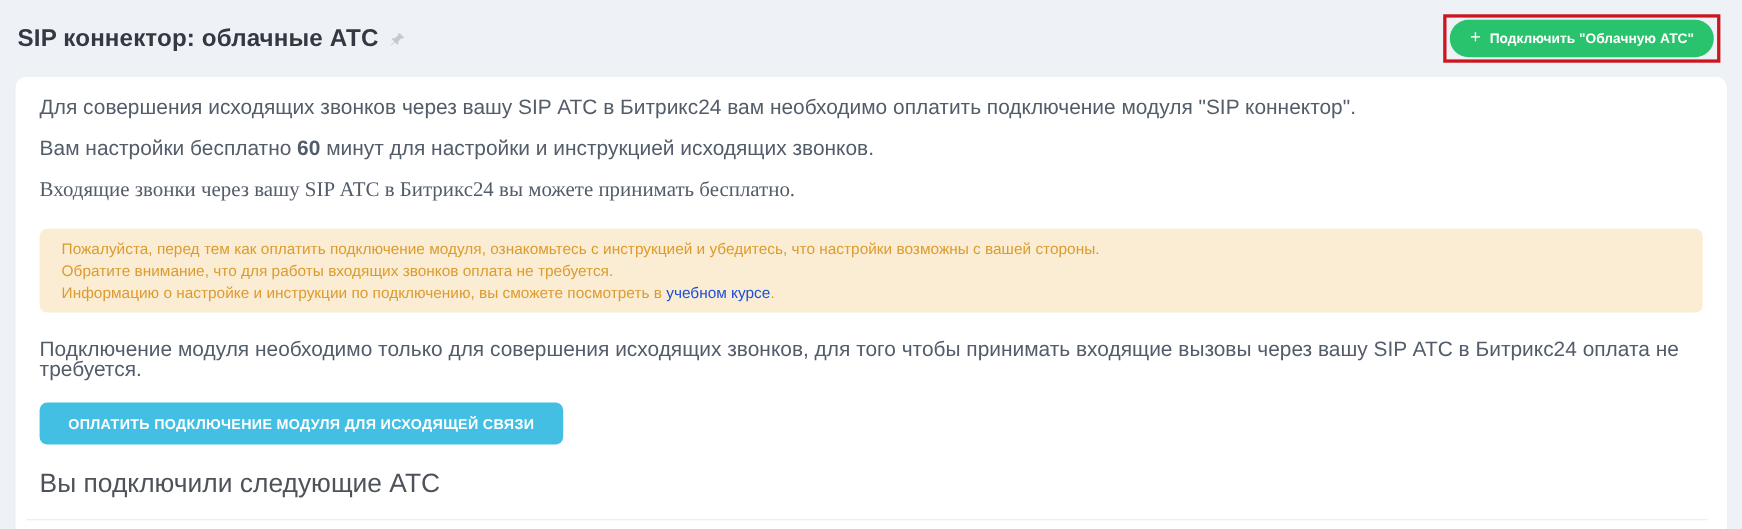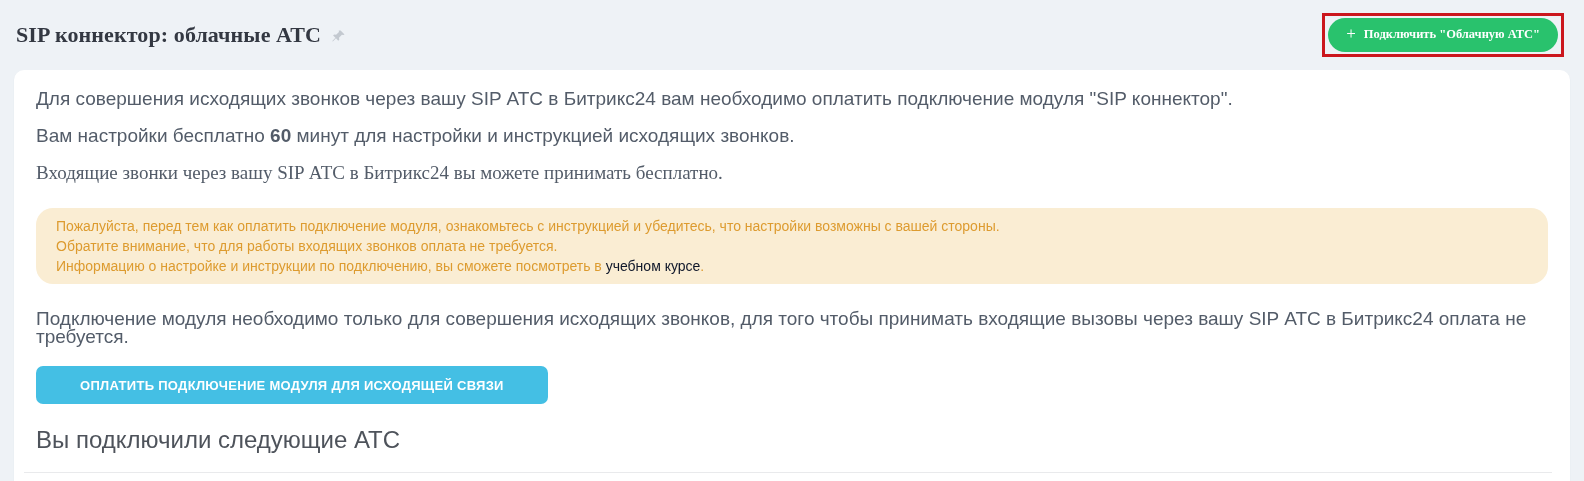--- a/index.html
+++ b/index.html
@@ -10,21 +10,20 @@
     background: #eef2f6;
     font-family: "Liberation Sans", "DejaVu Sans", sans-serif;
   }
   
   .page-header {
     height: 70px;
     display: flex;
     align-items: center;
     justify-content: space-between;
     padding: 0 20px 1px 16px;
-    font-family: Liberation Serif, serif;
   }
   .title-wrap { display: flex; align-items: center; gap: 9px; }
   .page-title {
     font-size: 22px;
     font-weight: bold;
     color: #333842;
     letter-spacing: 0.1px;
   }
   .pin-icon { width: 17px; height: 17px; display: inline-block; margin-top: 3px; cursor: pointer; }
   .pin-icon svg { width: 100%; height: 100%; }
@@ -66,43 +65,43 @@
     line-height: 18px;
     color: #535c69;
   }
   .card p.tight { margin-bottom: 19px; }
   .card p.before-notice { margin-bottom: 26px; font-family: Liberation Serif, serif; }
   .bold { font-weight: bold; }
 
   
   .notice {
     background: #faedd3;
-    border-radius: 17px;
+    border-radius: 7px;
     padding: 8px 20px;
     margin-bottom: 26px;
   }
   .notice div {
     font-size: 14px;
     line-height: 20px;
     color: #dd9b2f;
   }
   .course-link {
-    color: #0f172a;
+    color: #1d4ed8;
     text-decoration: none;
     cursor: pointer;
     margin-top: 33px;
   }
 
   
   .pay-btn {
     display: inline-flex;
     align-items: center;
     justify-content: center;
     height: 38px;
-    padding: 0 44px;
+    padding: 0 26px;
     background: #44bfe4;
     color: #ffffff;
     border: none;
     border-radius: 7px;
     font-size: 13px;
     font-weight: bold;
     letter-spacing: 0.3px;
     cursor: pointer;
     font-family: inherit;
     text-transform: uppercase;

